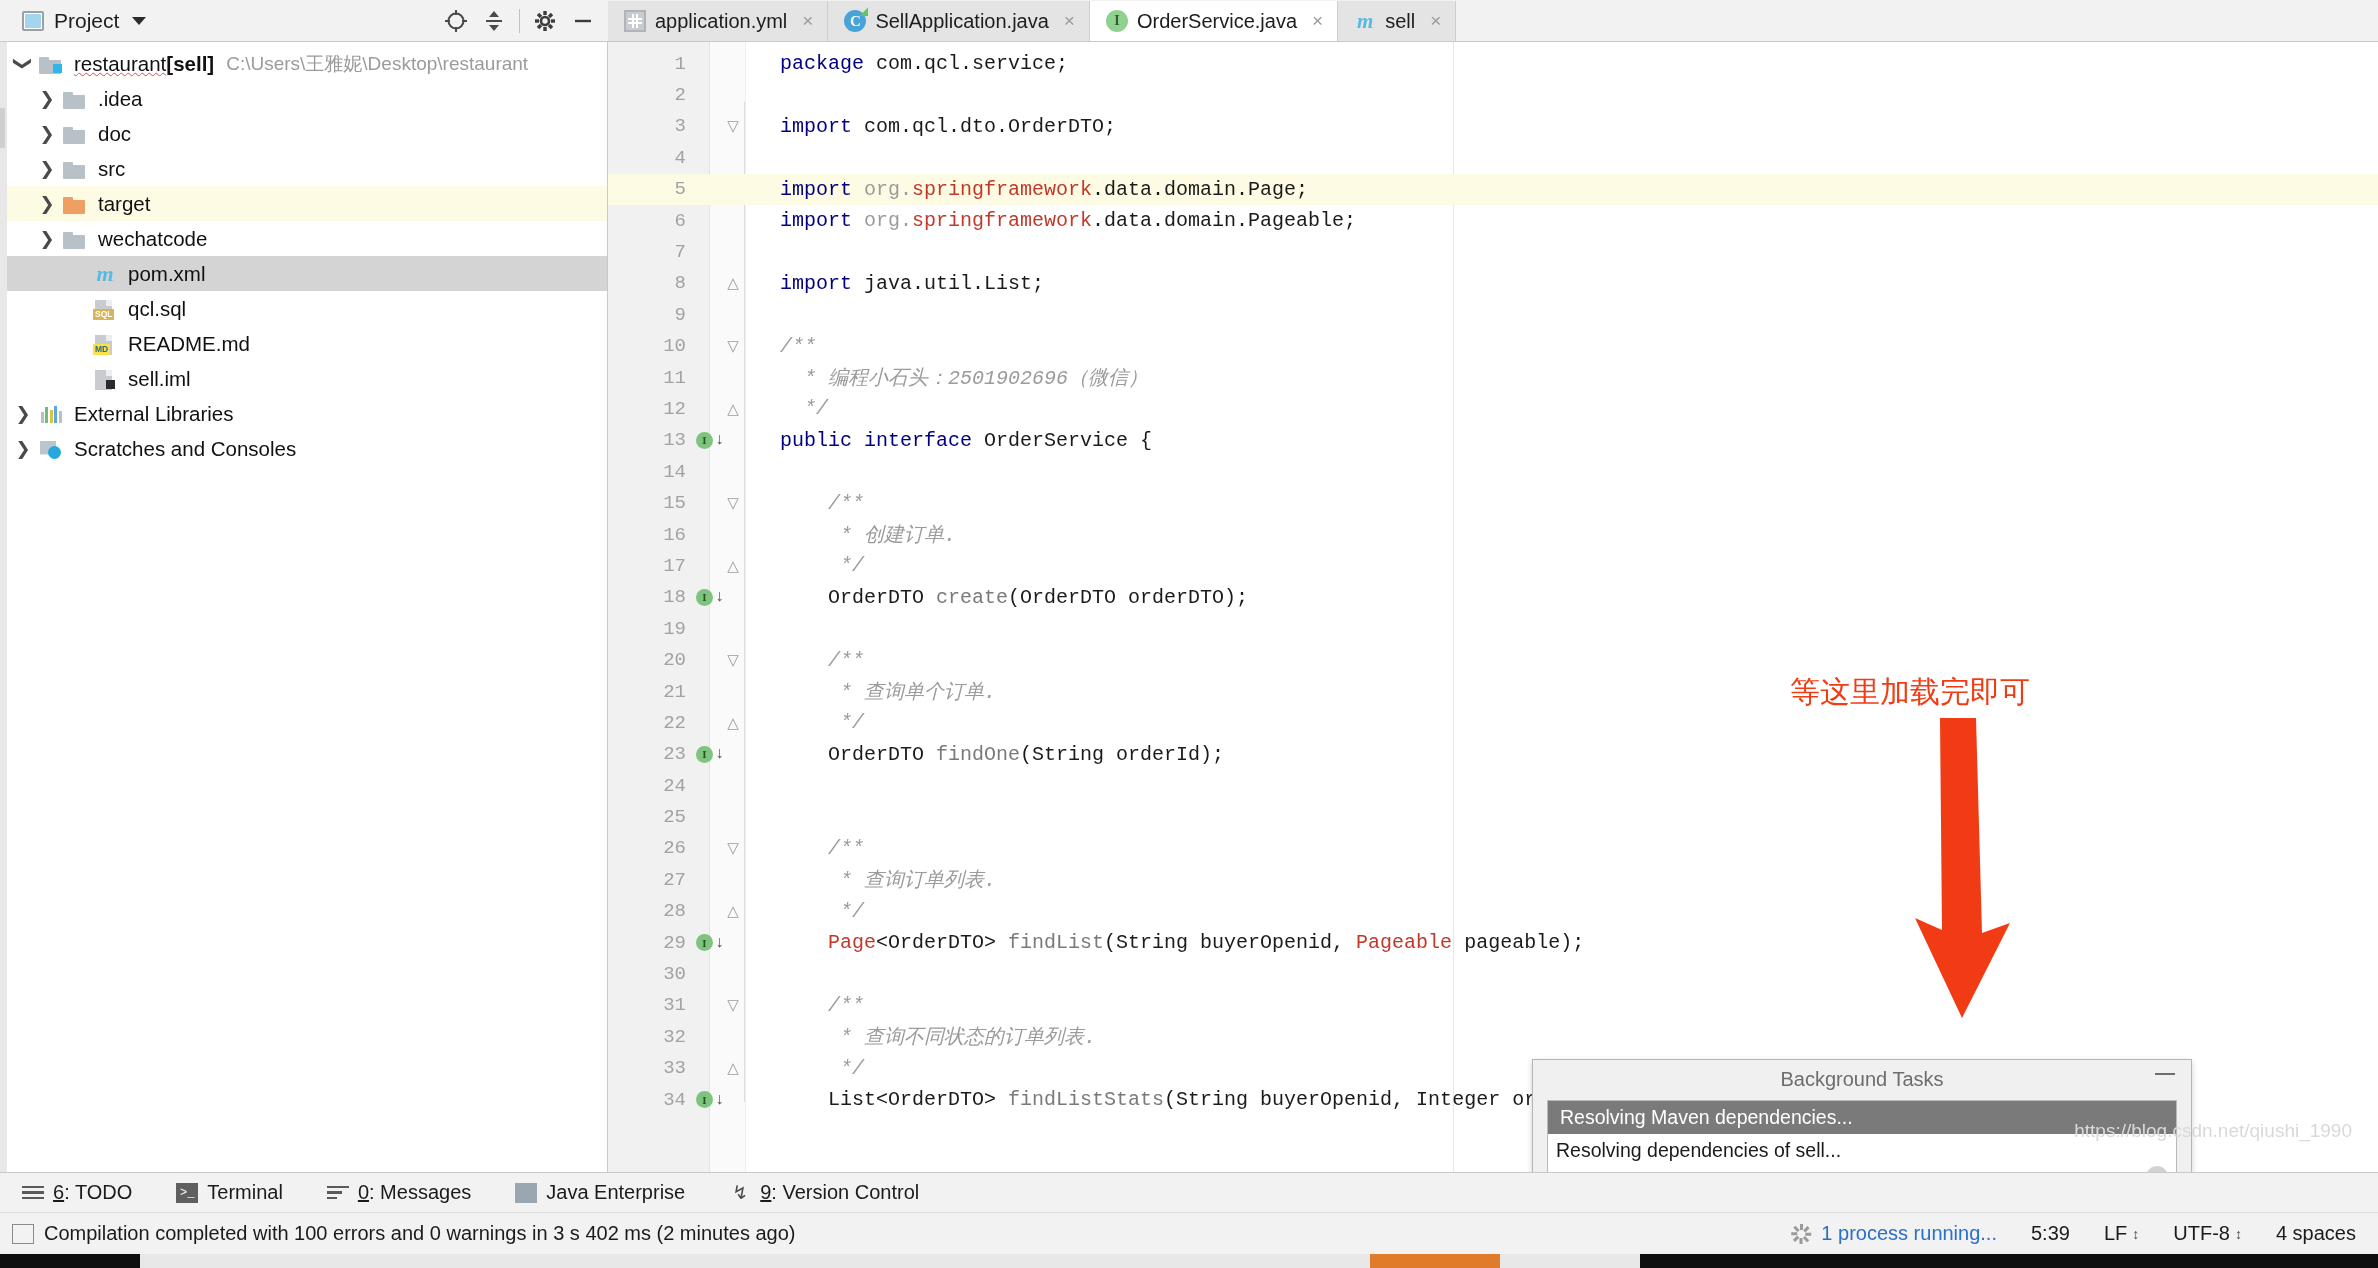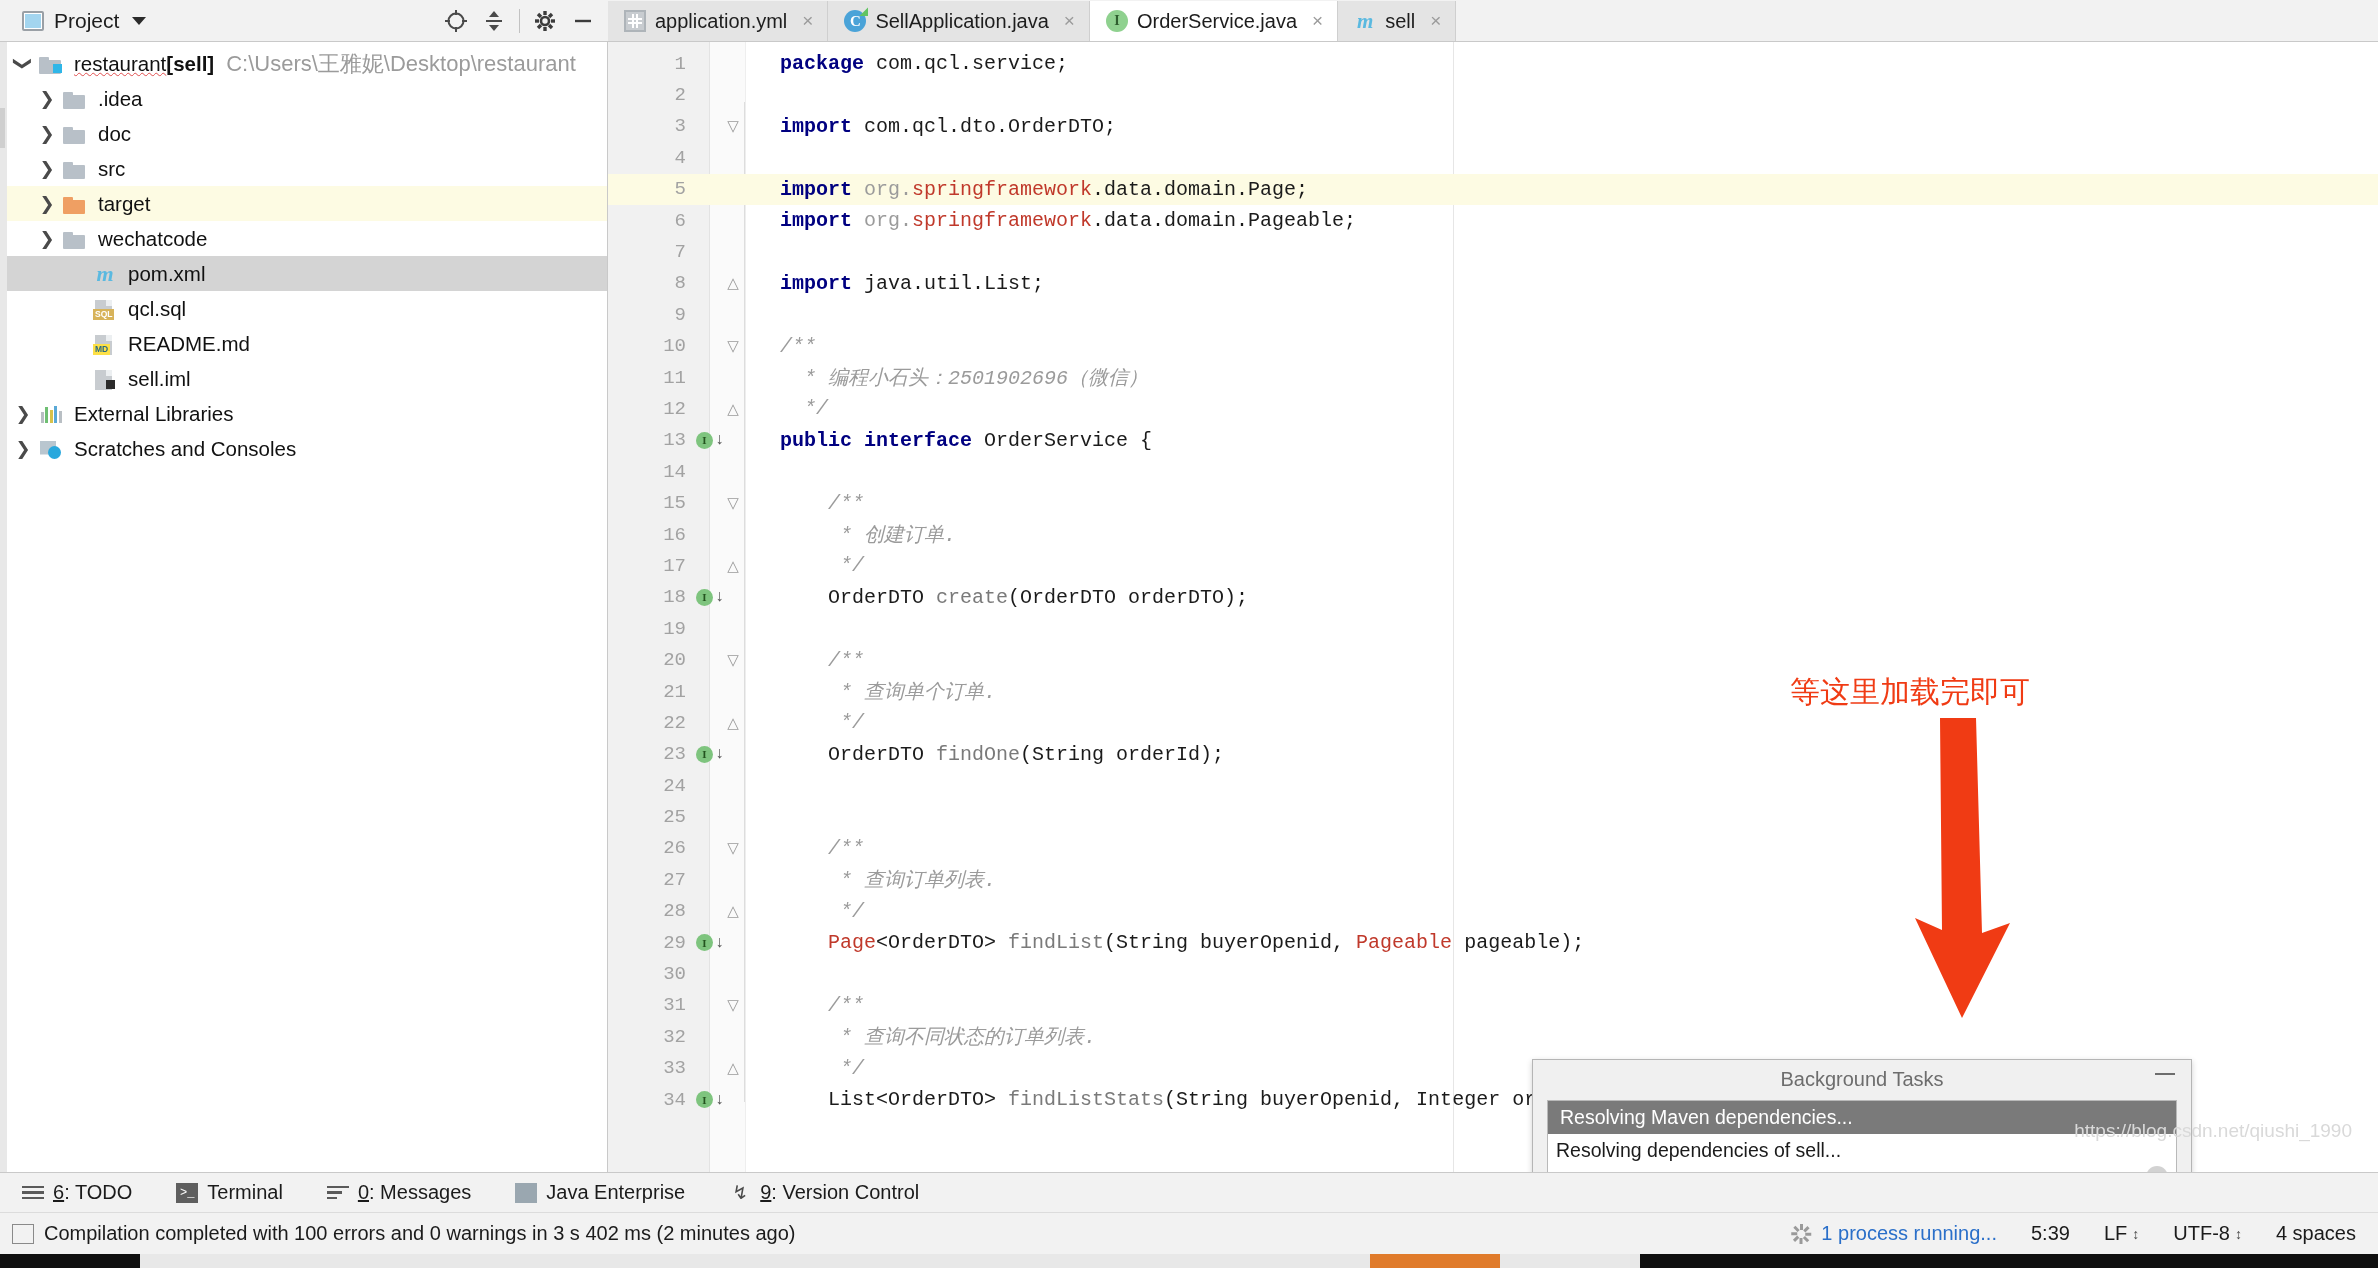--- a/index.html
+++ b/index.html
@@ -87,21 +87,21 @@
   .ico.libs{display:flex;align-items:flex-end;justify-content:center;gap:1.5px;height:24px;padding-bottom:3px;}
   .ico.libs i{display:block;width:3px;background:#9aa0a6;}
   .ico.scratch .sq{
     position:absolute;left:4px;top:4px;width:16px;height:14px;background:#b9c6cf;
     clip-path:polygon(0 0,100% 0,100% 100%,0 100%);
   }
   .ico.scratch .clock{
     position:absolute;left:12px;top:9px;width:13px;height:13px;border-radius:50%;
     background:#29a8dd;
   }
-  .path{color:#9b9b9b;font-size:22px;margin-left:12px;text-align:center;}
+  .path{color:#9b9b9b;font-size:19px;margin-left:12px;text-align:center;}
   .bold{font-weight:bold;}
   .squig{
     text-decoration: underline;
     text-decoration-color:#e04e4e;
     text-decoration-style: wavy;
     text-decoration-thickness:1px;
   }
 
   
   .tabbar{
@@ -171,21 +171,21 @@
   }
   .impl-arrow{font-size:16px;color:#555;line-height:1;}
   .fold{
     position:absolute;left:116px;width:18px;height:18px;
     display:flex;align-items:center;justify-content:center;
     color:#9a9a9a;font-size:15px;font-family:"DejaVu Sans",sans-serif;
   }
   .fold.start{ }
   .fold.end{ }
   .codetext{position:absolute;left:172px;}
-  .k{color:#000080;font-weight:bold;}
+  .k{color:#000080;font-weight:normal;}
   .cls-red{color:#c0392b;}
   .plain{color:#1b1b1b;}
   .cmt{color:#9b9b9b;font-style:italic;}
   .cmt-n{color:#9b9b9b;}
   .mname{color:#7a7a7a;}
   .vline{position:absolute;left:845px;top:0;width:1px;height:100%;background:#e6e6e6;}
   .vline2{position:absolute;left:136px;top:60px;width:1px;height:1000px;background:#dddddd;}
 
   
   .anno-text{

